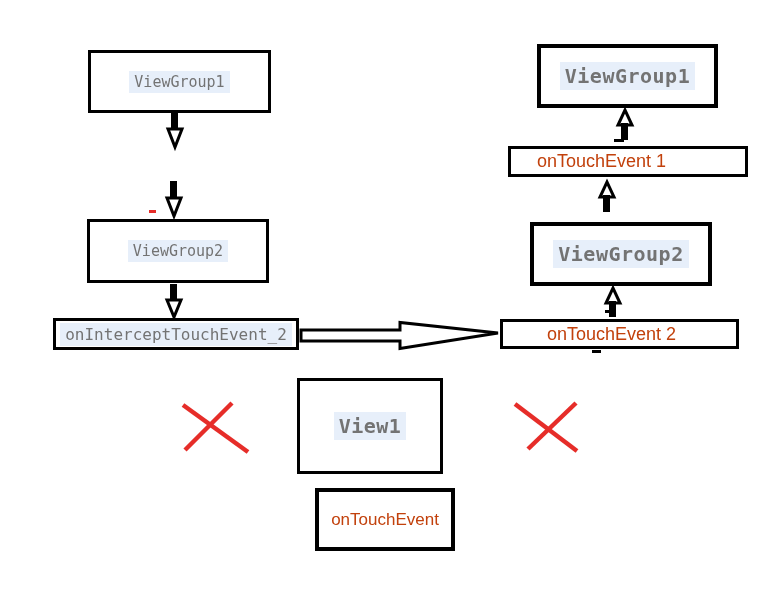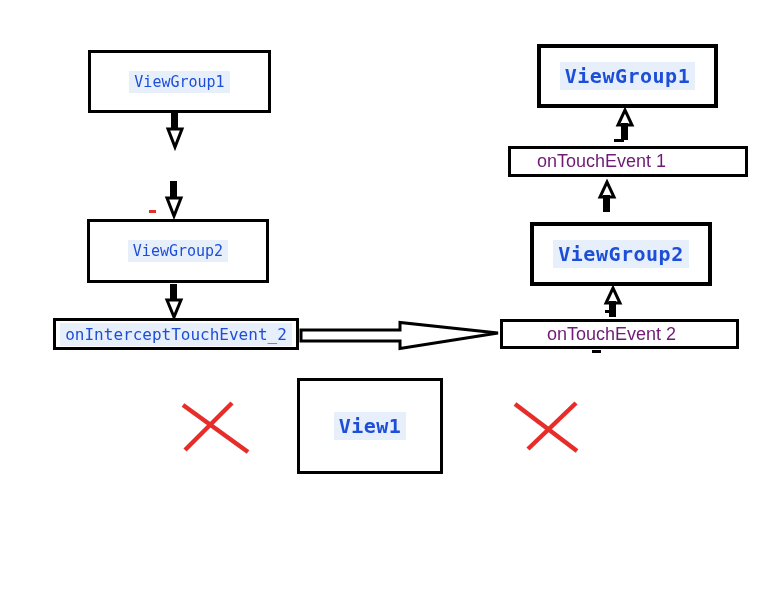--- a/index.html
+++ b/index.html
@@ -13,28 +13,28 @@
   .overlay{position:absolute;left:0;top:0;width:768px;height:614px;pointer-events:none;}
   .box{
     position:absolute;
     box-sizing:border-box;
     background:#ffffff;
     border:3px solid #000000;
     display:flex;
     align-items:center;
     justify-content:center;
     white-space:nowrap;
-    color:#1d4ed8;
+    color:#737373;
   }
   .hl{background:#e7effa;padding:2px 5px;}
   .plain{padding:1px 2px;}
   .mono-sm{font-family:"DejaVu Sans Mono",monospace;font-size:15px;}
   .mono-md{font-family:"DejaVu Sans Mono",monospace;font-size:16px;}
   .mono-lg{font-family:"DejaVu Sans Mono",monospace;font-size:20px;font-weight:bold;letter-spacing:0.5px;}
-  .sans{font-family:"Liberation Sans",sans-serif;font-size:18px;color:#701a75;}
+  .sans{font-family:"Liberation Sans",sans-serif;font-size:18px;color:#c2410c;}
   .left-align{justify-content:flex-start;}
   .b4{border-width:4px;}
 
   
   .box-vg1-l{left:88px;top:50px;width:183px;height:63px;}
   .box-itev1{left:55px;top:146px;width:245px;height:32px;}
   .box-vg2-l{left:87px;top:219px;width:182px;height:64px;}
   .box-itev2{left:53px;top:318px;width:246px;height:32px;}
 
   
@@ -123,14 +123,17 @@
   </div>
 
   <div class="box box-otev2 sans left-align">
     <span class="plain">onTouchEvent 2</span>
   </div>
 
   <div class="box box-view1 mono-lg">
     <span class="hl">View1</span>
   </div>
 
+  <div class="box box-otev sans b4" style="font-size:17px;">
+    <span class="plain">onTouchEvent</span>
+  </div>
 
 </div>
 
 </body></html>

